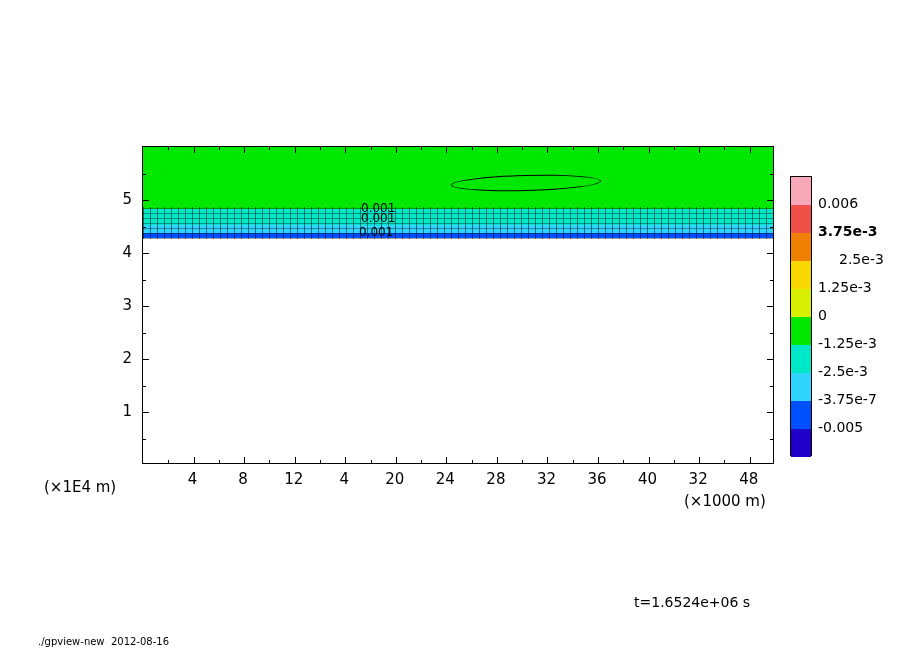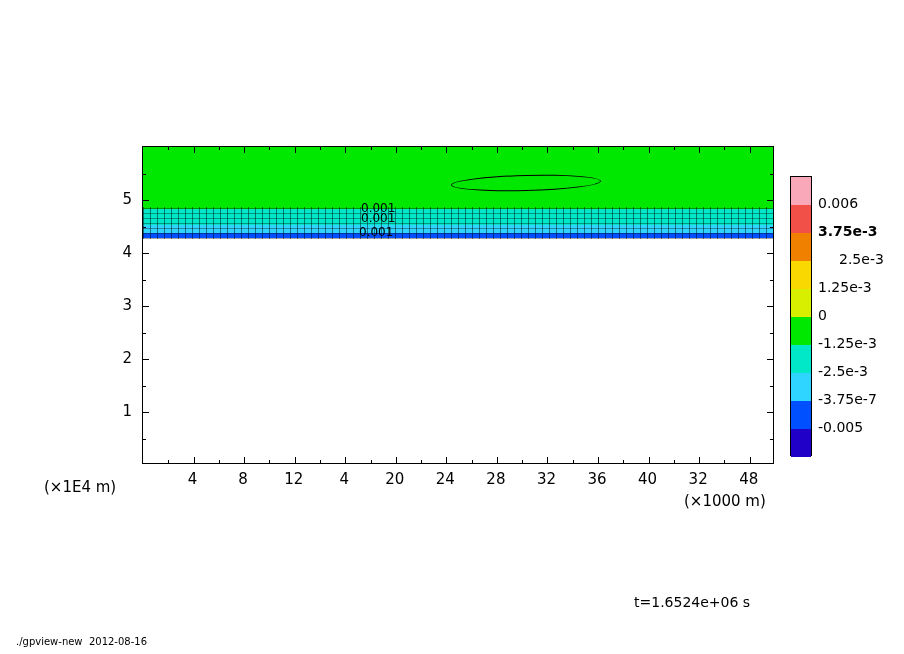--- a/index.html
+++ b/index.html
@@ -191,21 +191,21 @@
     text-align: center;
     font-size: 15px;
   }
   #time-text {
     position: absolute;
     left: 634px; top: 594px;
     font-size: 14px;
   }
   #footer-left {
     position: absolute;
-    left: 16px; top: 636px;
+    left: 38px; top: 636px;
     font-size: 10px;
     text-align: center;
   }
   #footer-right {
     position: absolute;
     right: 24px; top: 636px;
     font-size: 10px;
     text-align: right;
   }
 

